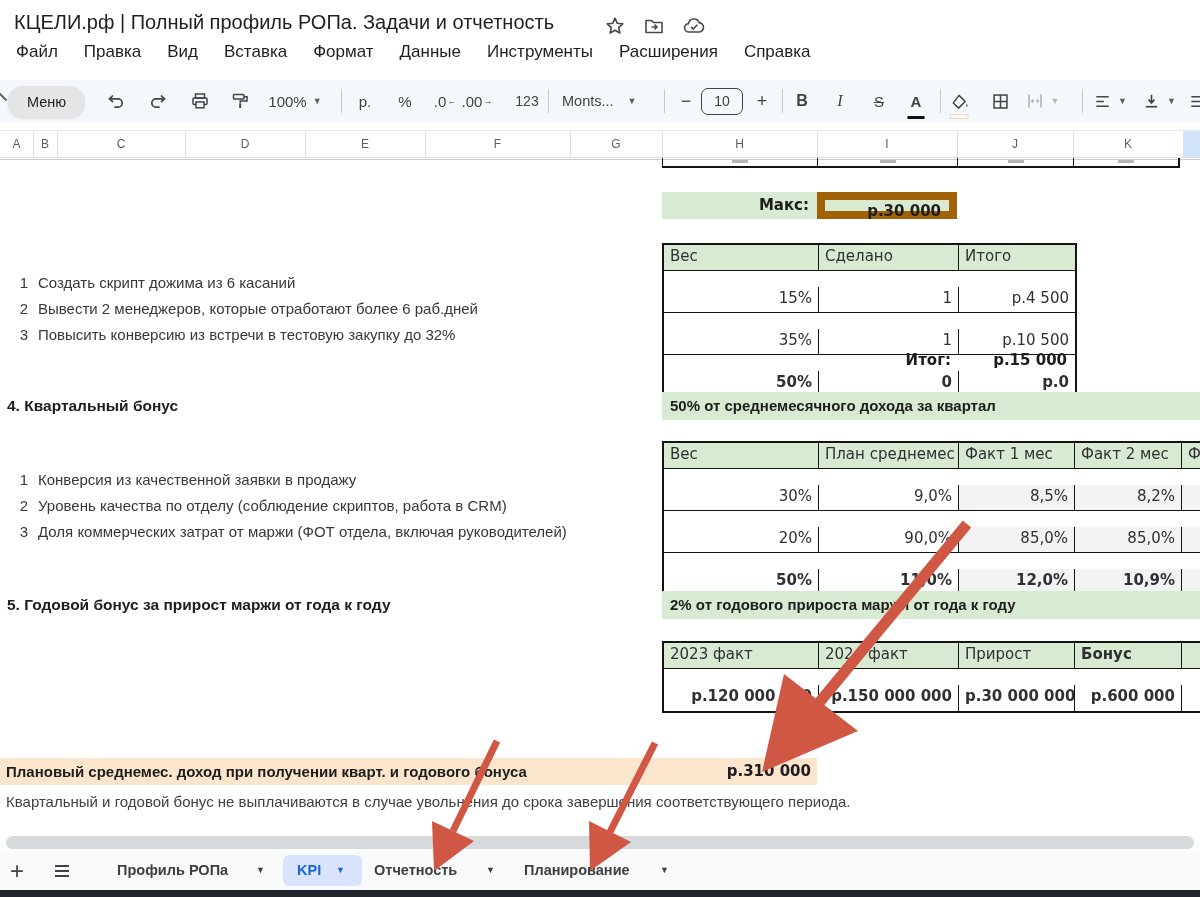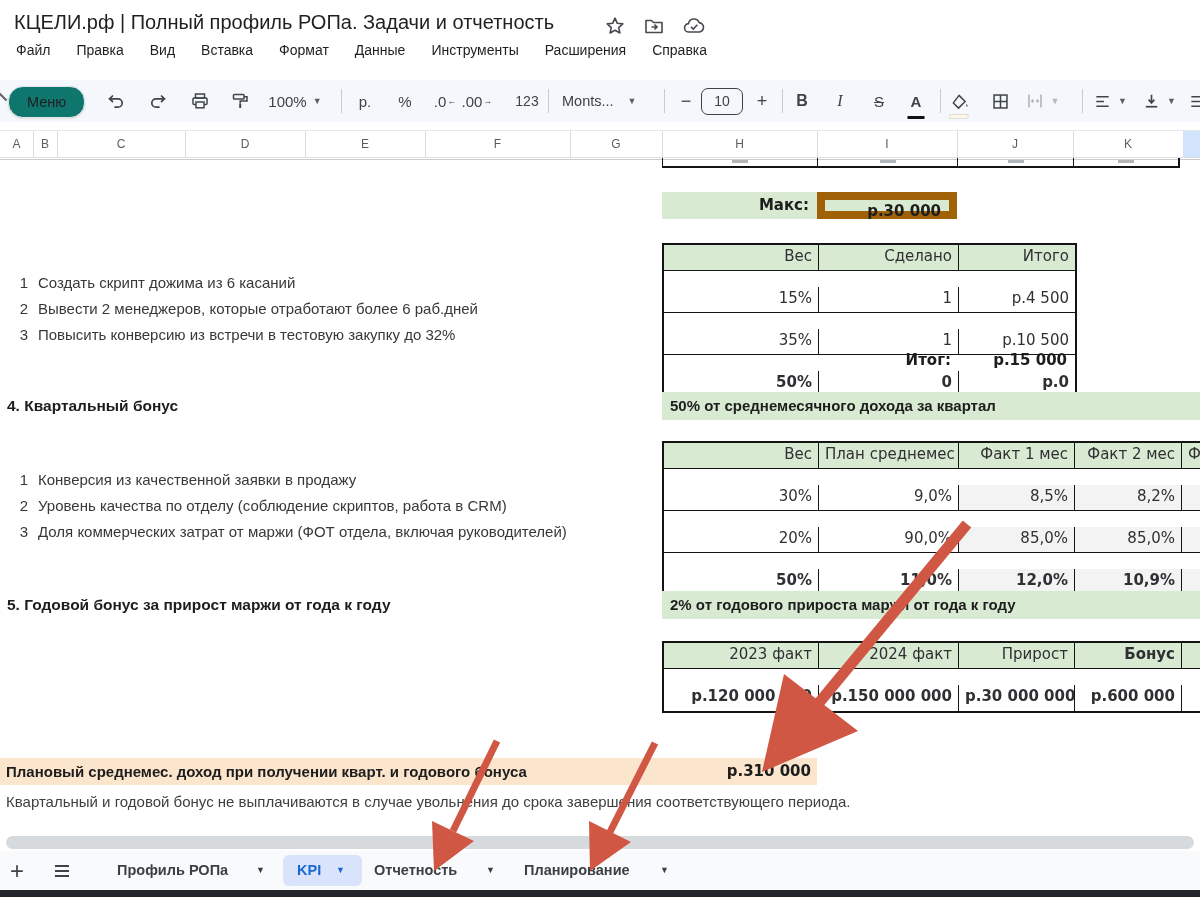--- a/index.html
+++ b/index.html
@@ -2,27 +2,27 @@
 <html><head>
 <meta charset="utf-8">
 <style>
   html,body{margin:0;padding:0;background:#fff;}
   .app{position:relative;width:1200px;height:897px;background:#fff;overflow:hidden;
        font-family:"Liberation Sans",sans-serif;color:#202124;}
   
   .doc-title{position:absolute;left:14px;top:11px;font-size:20px;color:#1f1f1f;white-space:nowrap;}
   .title-icons{position:absolute;left:604px;top:15px;display:flex;gap:17px;align-items:center;}
   .title-icons svg{display:block;}
-  .menubar{position:absolute;left:16px;top:42px;display:flex;gap:26px;font-size:14px;color:#1f1f1f;}
+  .menubar{position:absolute;left:16px;top:42px;display:flex;gap:26px;font-size:17px;color:#1f1f1f;}
   .menubar span{cursor:default;}
   .toolbar{position:absolute;left:0;top:80px;width:1200px;height:42px;background:#f4f7fb;}
   .ti{position:absolute;top:0;height:42px;display:flex;align-items:center;justify-content:center;
       color:#3f4246;font-size:15px;white-space:nowrap;}
   .tdiv{position:absolute;top:9px;width:1px;height:24px;background:#c7cbd0;}
-  .menu-pill{position:absolute;left:8px;top:6px;height:30px;border-radius:15px;background:#0f766e;
+  .menu-pill{position:absolute;left:8px;top:6px;height:30px;border-radius:15px;background:#e5e5e5;
       border:1px solid #e3e5e9;box-shadow:0 1px 2px rgba(60,64,67,.12);display:flex;align-items:center;
       padding:0 18px;font-size:14.5px;color:#1f1f1f;}
   .search-frag{position:absolute;left:-2px;top:16px;width:10px;height:2.2px;background:#5f6368;transform:rotate(45deg);}
   .caret{font-size:9px;color:#5a5e63;margin-left:6px;}
   .mini{font-size:9px;margin-left:1px;}
   .sizebox{border:1.6px solid #3f4246;border-radius:7px;width:40px;height:25px;display:flex;
       align-items:center;justify-content:center;font-size:14px;}
   .underA{position:absolute;left:50%;transform:translateX(-50%);bottom:9px;width:17px;height:3.5px;background:#111;}
   .underFill{position:absolute;left:50%;transform:translateX(-50%);bottom:9px;width:17px;height:3.5px;background:#fdf6ec;border:0.5px solid #e4ddd2;}
   
@@ -32,21 +32,21 @@
   .gridline{position:absolute;left:0;top:157px;width:1200px;height:1px;background:#dcdee0;}
   
   .sheet-text{position:absolute;font-size:15px;color:#37383a;white-space:nowrap;}
   .bold{font-weight:bold;color:#1d1d1d;}
   .greenband{position:absolute;background:#d9ead3;height:28px;line-height:28px;font-weight:bold;
       font-size:15px;color:#1d1d1d;padding-left:8px;box-sizing:border-box;white-space:nowrap;overflow:hidden;}
   .tbl{position:absolute;display:grid;border:2px solid #141414;background:#fff;}
   .tbl .c{height:26px;line-height:23px;box-sizing:border-box;border-right:1.5px solid #141414;
       border-bottom:1.5px solid #141414;font-size:15px;color:#2f3033;padding:0 6px;
       white-space:nowrap;overflow:hidden;font-family:"DejaVu Sans","Liberation Sans",sans-serif;}
-  .tbl .hd{background:#d9ead3;text-align:right;}
+  .tbl .hd{background:#d9ead3;text-align:left;}
   .tbl .v{text-align:right;margin-top:16px;}
   .tbl .fact{background:#f3f3f3;}
   .tbl .lastcol{border-right:none;}
   .tbl .lastrow{border-bottom:none;font-weight:bold;}
   .item{position:absolute;left:14px;height:26px;line-height:26px;font-size:15px;color:#37383a;
       display:flex;white-space:nowrap;overflow:hidden;}
   .item .n{width:14px;text-align:right;margin-right:10px;color:#37383a;}
   .partialrow{position:absolute;left:662px;top:158px;width:518px;height:8px;border-bottom:2px solid #141414;display:flex;}
   .partialrow .pc{box-sizing:border-box;border-left:1.5px solid #141414;position:relative;height:8px;}
   .partialrow .pc:last-child{border-right:2px solid #141414;}

